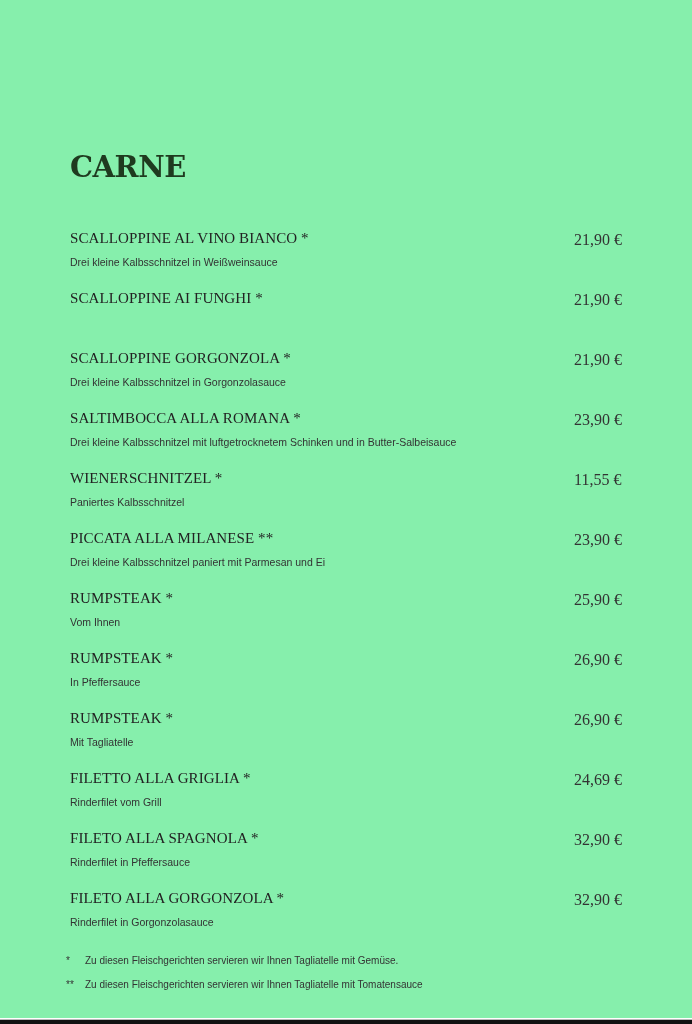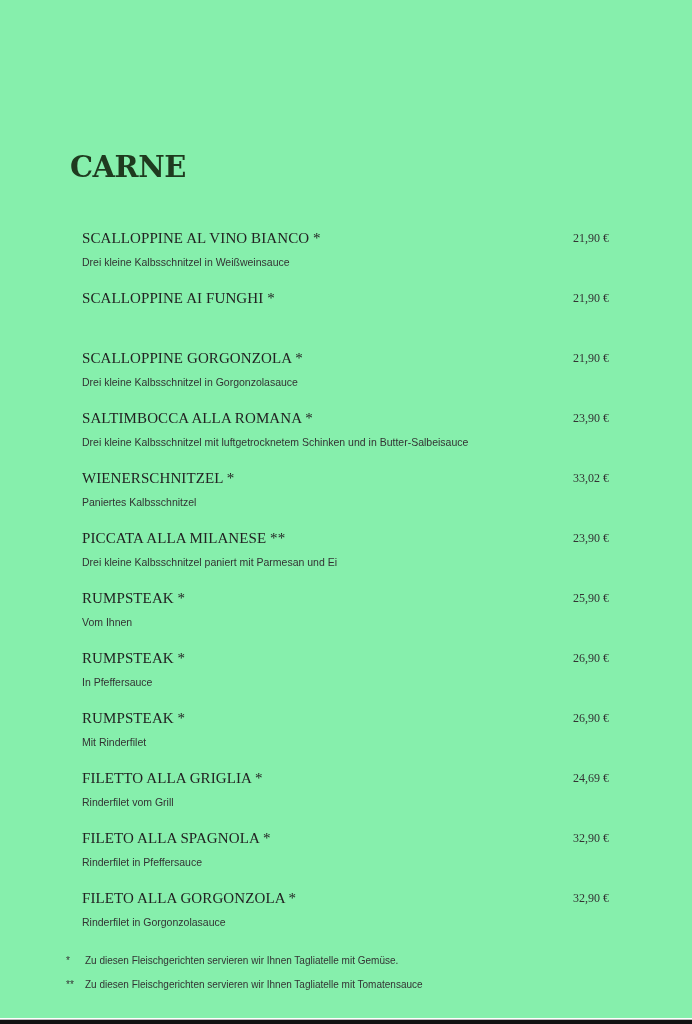--- a/index.html
+++ b/index.html
@@ -6,34 +6,34 @@
   body {
     width:692px; height:1024px; background:#ffffff; position:relative; overflow:hidden;
     font-family:"Liberation Sans", sans-serif; color:#222;
   }
   .page { position:absolute; left:0; top:0; width:692px; height:1018px; background:#86efac;padding-left:32px; }
   .title {
     position:absolute; left:70px; top:150px;
     font-family:"DejaVu Serif", serif; font-weight:bold; font-size:29px;
     color:#1f3a1f; letter-spacing:-0.5px; margin:0;
   }
-  .menu { position:absolute; left:70px; top:229px; width:530px;margin-left:12px; }
+  .menu { position:absolute; left:70px; top:229px; width:530px; }
   .item { position:relative; height:60px; }
   .item-name {
     position:absolute; left:0; top:1px;
     font-family:"Liberation Serif", serif; font-size:15px; color:#222; letter-spacing:0.1px;
     white-space:nowrap;
   }
   .item-desc {
     position:absolute; left:0; top:27px;
     font-family:"Liberation Sans", sans-serif; font-size:10.5px; color:#333; white-space:nowrap;
   }
   .item-price {
-    position:absolute; left:491px; top:2px;
-    font-family:"Liberation Serif", serif; font-size:12px; color:#333; white-space:nowrap;
+    position:absolute; left:504px; top:2px;
+    font-family:"Liberation Serif", serif; font-size:16px; color:#333; white-space:nowrap;
   }
   .notes { position:absolute; left:66px; top:955px; }
   .note { position:relative; height:24px; font-family:"Liberation Sans", sans-serif; font-size:10px; color:#333; }
   .note-mark { position:absolute; left:0; top:0; }
   .note-text { position:absolute; left:19px; top:0; white-space:nowrap; }
   .bottom-line { position:absolute; left:0; top:1019px; width:692px; height:1px; background:#bbb; }
   .bottom-bar { position:absolute; left:0; top:1020px; width:692px; height:4px; background:#111; }
 </style>
 </head>
 <body>
@@ -57,40 +57,40 @@
       <div class="item-price">21,90 €</div>
     </div>
     <div class="item">
       <div class="item-name">SALTIMBOCCA ALLA ROMANA *</div>
       <div class="item-desc">Drei kleine Kalbsschnitzel mit luftgetrocknetem Schinken und in Butter-Salbeisauce</div>
       <div class="item-price">23,90 €</div>
     </div>
     <div class="item">
       <div class="item-name">WIENERSCHNITZEL *</div>
       <div class="item-desc">Paniertes Kalbsschnitzel</div>
-      <div class="item-price">33,02 €</div>
+      <div class="item-price">11,55 €</div>
     </div>
     <div class="item">
       <div class="item-name">PICCATA ALLA MILANESE **</div>
       <div class="item-desc">Drei kleine Kalbsschnitzel paniert mit Parmesan und Ei</div>
       <div class="item-price">23,90 €</div>
     </div>
     <div class="item">
       <div class="item-name">RUMPSTEAK *</div>
       <div class="item-desc">Vom Ihnen</div>
       <div class="item-price">25,90 €</div>
     </div>
     <div class="item">
       <div class="item-name">RUMPSTEAK *</div>
       <div class="item-desc">In Pfeffersauce</div>
       <div class="item-price">26,90 €</div>
     </div>
     <div class="item">
       <div class="item-name">RUMPSTEAK *</div>
-      <div class="item-desc">Mit Rinderfilet</div>
+      <div class="item-desc">Mit Tagliatelle</div>
       <div class="item-price">26,90 €</div>
     </div>
     <div class="item">
       <div class="item-name">FILETTO ALLA GRIGLIA *</div>
       <div class="item-desc">Rinderfilet vom Grill</div>
       <div class="item-price">24,69 €</div>
     </div>
     <div class="item">
       <div class="item-name">FILETO ALLA SPAGNOLA *</div>
       <div class="item-desc">Rinderfilet in Pfeffersauce</div>

